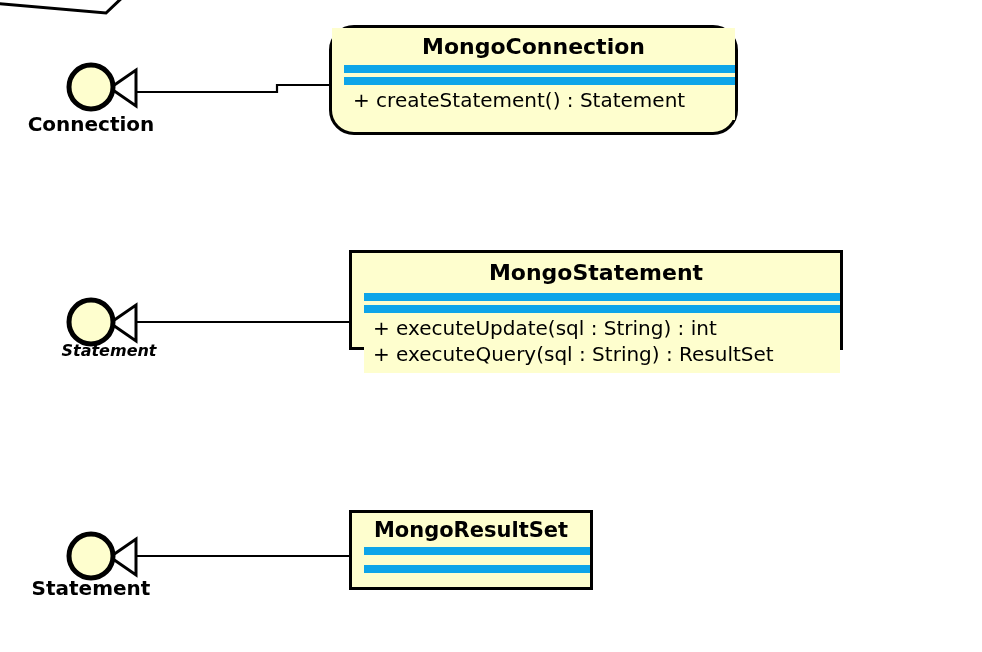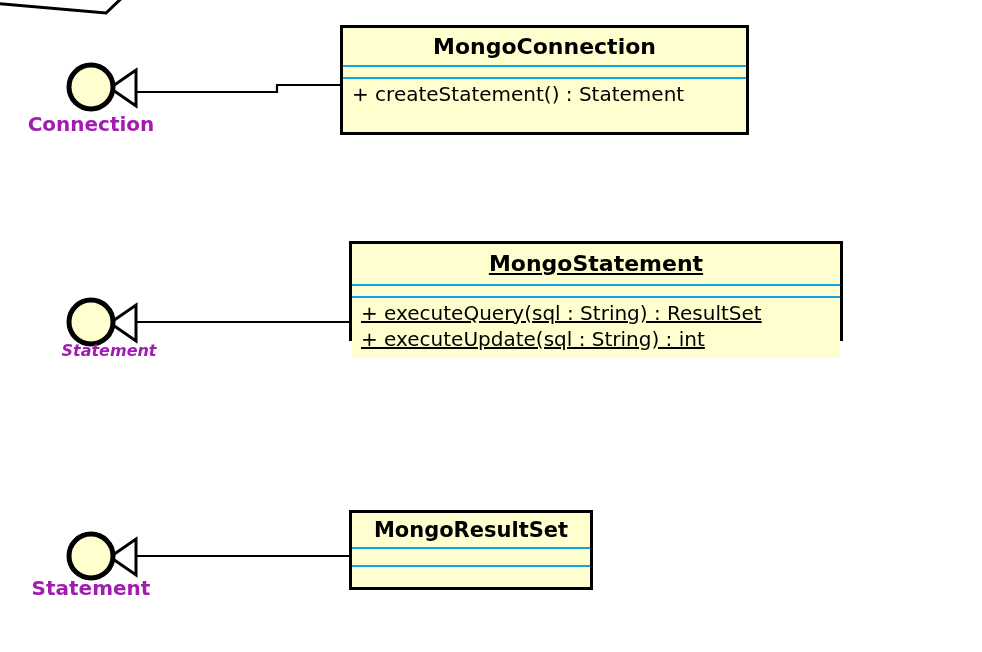--- a/index.html
+++ b/index.html
@@ -25,21 +25,22 @@
     position: absolute;
     box-sizing: border-box;
     background: #FEFECE;
     border: 3px solid #000000;
   }
   .uml-compartment {
     box-sizing: border-box;
     background: #FEFECE;
   }
   .uml-compartment.sep {
-    border-top: 2px solid #0ea5e9;
+    border-top: 8px solid #0ea5e9;
+    margin-left: 12px;
   }
   .uml-title {
     text-align: center;
     font-weight: bold;
     color: #000000;
     white-space: nowrap;
     overflow: hidden;
   }
   .uml-attrs {
     height: 12px;
@@ -48,21 +49,21 @@
     padding: 3px 9px 6px 9px;
   }
   .uml-op {
     color: #000000;
     white-space: nowrap;
     line-height: 1.28;
   }
   .lollipop-label {
     position: absolute;
     font-weight: bold;
-    color: #a21caf;
+    color: #000000;
     white-space: nowrap;
     text-align: center;
   }
   svg {
     display: block;
     overflow: visible;
   }
 </style>
 </head>
 <body>
@@ -101,34 +102,34 @@
     <circle cx="91" cy="556" r="22" fill="#FEFECE" stroke="#000000" stroke-width="5"></circle>
   </g>
 </svg>
 
 <div class="lollipop-label" style="left:0px; top:112px; width:182px; font-size:20px;">Connection</div>
 
 <div class="lollipop-label" style="left:18px; top:341px; width:182px; font-size:16px;font-style:italic;">Statement</div>
 
 <div class="lollipop-label" style="left:0px; top:576px; width:182px; font-size:20px;">Statement</div>
 
-<div class="uml-class" style="left:340px; top:25px; width:409px; height:110px;">
+<div class="uml-class" style="left:329px; top:25px; width:409px; height:110px;border-radius:25px;">
   <div class="uml-compartment uml-title" style="height:37px; line-height:37px; font-size:22px;">MongoConnection</div>
   <div class="uml-compartment uml-attrs sep"></div>
   <div class="uml-compartment uml-ops sep">
     <div class="uml-op" style="font-size:20px;">+ createStatement() : Statement</div>
   </div>
 </div>
 
-<div class="uml-class" style="left:349px; top:241px; width:494px; height:100px;text-decoration:underline;">
+<div class="uml-class" style="left:349px; top:250px; width:494px; height:100px;">
   <div class="uml-compartment uml-title" style="height:40px; line-height:40px; font-size:22px;">MongoStatement</div>
   <div class="uml-compartment uml-attrs sep"></div>
   <div class="uml-compartment uml-ops sep">
+    <div class="uml-op" style="font-size:20px;">+ executeUpdate(sql : String) : int</div>
     <div class="uml-op" style="font-size:20px;">+ executeQuery(sql : String) : ResultSet</div>
-    <div class="uml-op" style="font-size:20px;">+ executeUpdate(sql : String) : int</div>
   </div>
 </div>
 
 <div class="uml-class" style="left:349px; top:510px; width:244px; height:80px;">
   <div class="uml-compartment uml-title" style="height:34px; line-height:34px; font-size:21px;">MongoResultSet</div>
   <div class="uml-compartment uml-attrs sep" style="height:18px;"></div>
   <div class="uml-compartment uml-ops sep" style="height:20px; padding:0;"></div>
 </div>
 
 </body></html>

